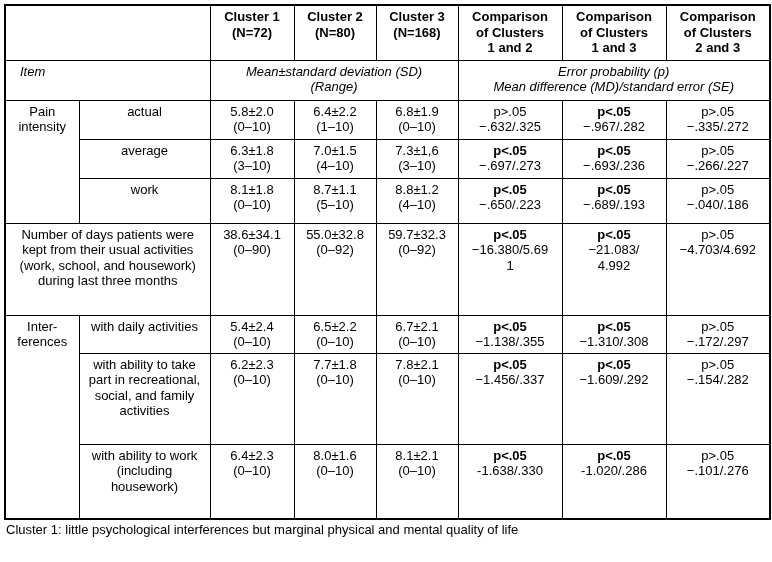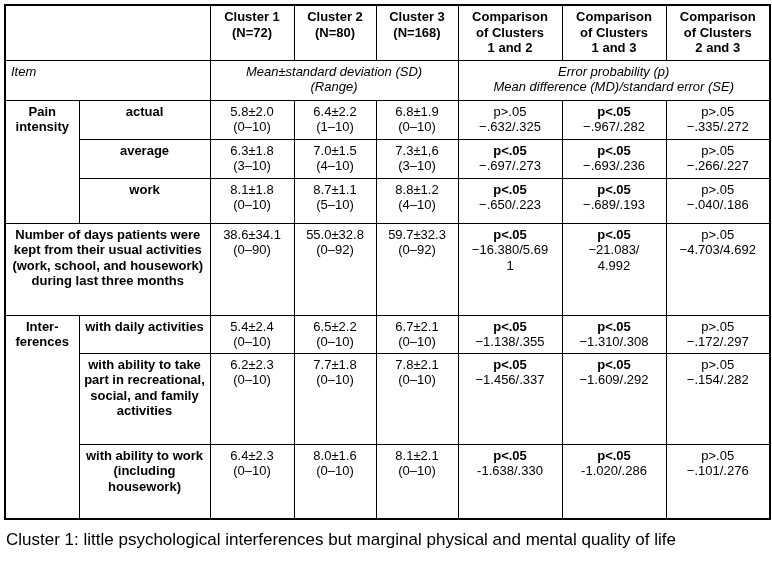--- a/index.html
+++ b/index.html
@@ -31,34 +31,34 @@
     white-space: pre-line;
     text-align: center;
     overflow: hidden;
     box-sizing: border-box;
   }
   td.hb {
     font-weight: bold;
     padding-top: 6px;
   }
   td.lb {
-    font-weight: bold;
+    font-weight: normal;
     text-align: left;
     padding-left: 5px;
   }
   td.it {
     font-style: italic;
     vertical-align: middle;
   }
-  td.it.left { text-align: left; padding-left: 5px; }
+  td.it.left { text-align: left; padding-left: 14px; }
   .pcell .sig { font-weight: bold; }
   .footnotes {
-    margin-top: 12px;
+    margin-top: 2px;
     padding-left: 2px;
-    font-size: 17px;
+    font-size: 13px;
     line-height: 15.5px;
   }
 </style>
 </head>
 <body>
 
 <div class="page">
   <table class="results">
     <colgroup>
       <col style="width:74px">

